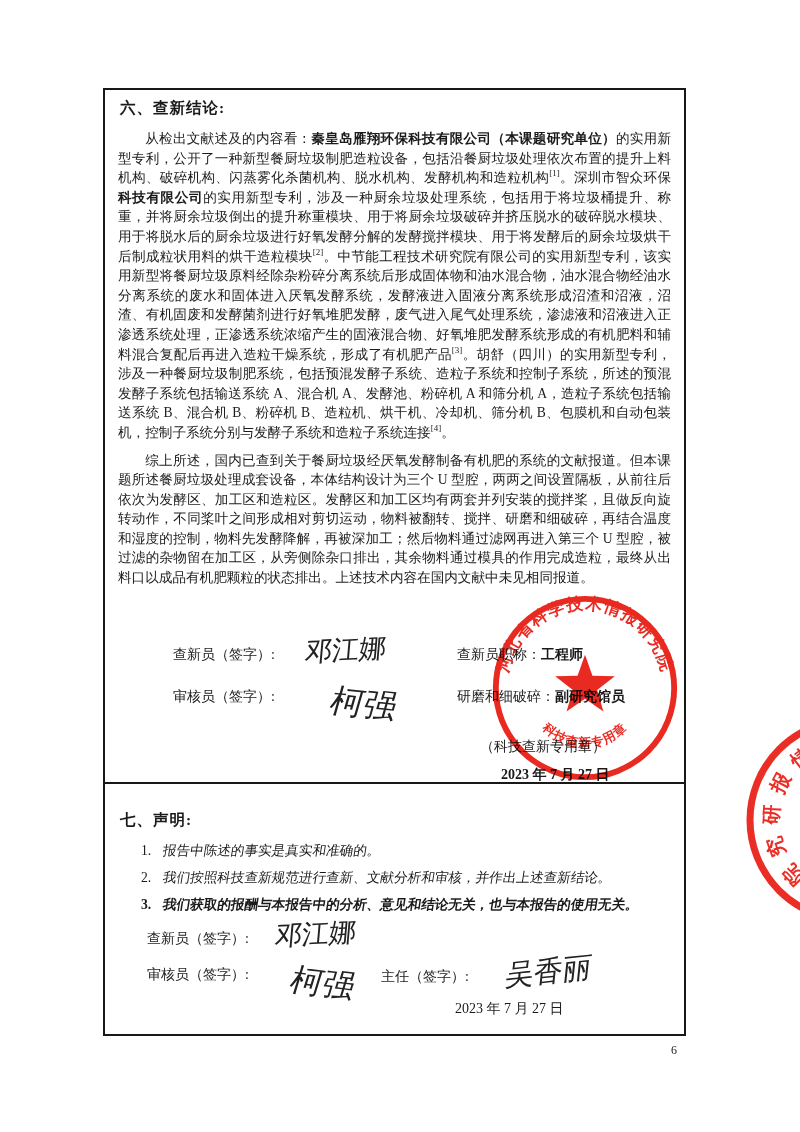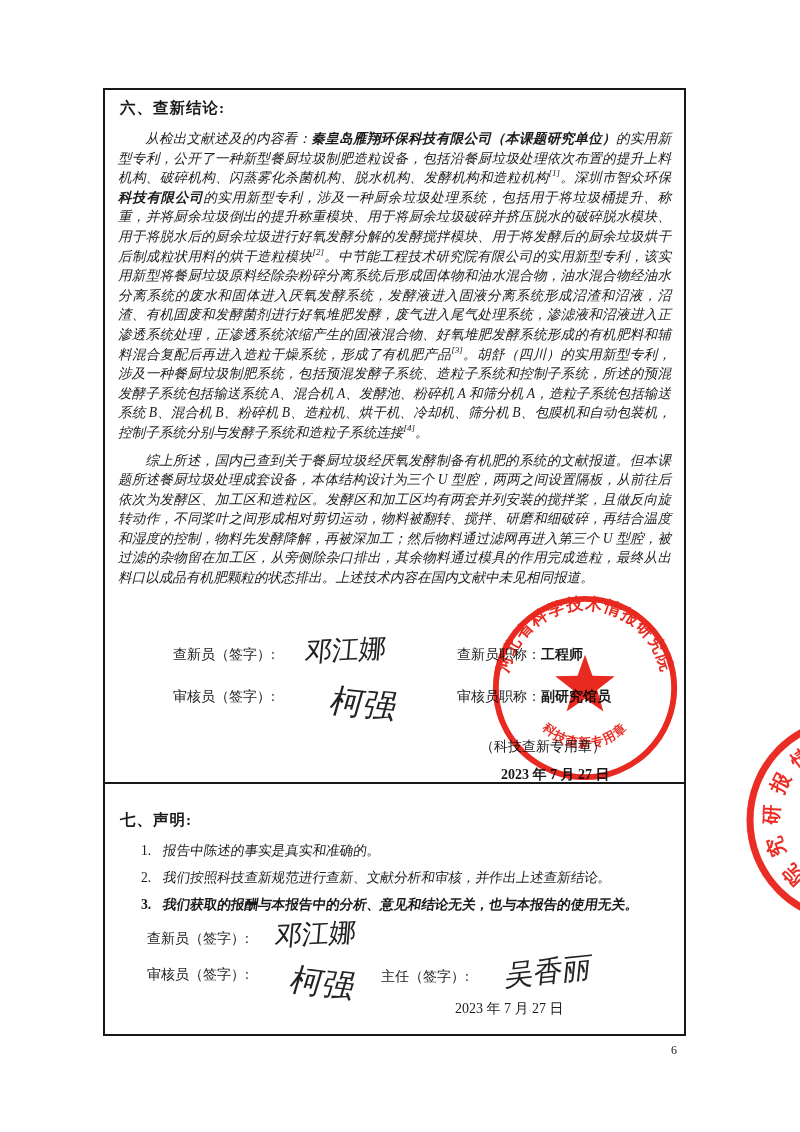--- a/index.html
+++ b/index.html
@@ -4,21 +4,21 @@
 <style>
   html,body{margin:0;padding:0;}
   body{width:800px;height:1132px;background:#ffffff;position:relative;overflow:hidden;
        font-family:"Liberation Serif","DejaVu Serif",serif;color:#1a1a1a;}
   .page{position:absolute;inset:0;overflow:hidden;}
   .doc-frame{position:absolute;left:103px;top:88px;width:579px;height:944px;border:2px solid #181818;background:#fff;}
   .sec{position:relative;box-sizing:border-box;}
   .sec6{height:694px;border-bottom:2px solid #181818;padding:6px 13px 2px 13px;}
   .sec7{height:248px;padding:24px 13px 0 13px;}
   .sec-title{font-weight:bold;font-size:15.5px;letter-spacing:1px;margin:2px 0 10px 2px;}
-  .para{font-size:13.6px;line-height:19.6px;text-align:justify;text-indent:2em;margin:0 0 8px 0;font-style:italic;}
+  .para{font-size:13.6px;line-height:19.6px;text-align:justify;text-indent:2em;margin:0 0 8px 0;}
   .para .b{font-weight:bold;}
   .para .sup{font-size:9px;vertical-align:super;line-height:0;}
   
   .s6-sign{position:absolute;left:0;top:540px;width:100%;font-size:14px;}
   .lab{position:absolute;white-space:nowrap;}
   .bold{font-weight:bold;}
   .hand{position:absolute;white-space:nowrap;font-family:"DejaVu Sans",sans-serif;
         transform:rotate(-3deg) skewX(-8deg);color:#222;}
   
   .seal{position:absolute;mix-blend-mode:multiply;opacity:0.92;}
@@ -44,21 +44,21 @@
       <p class="para"><span>从检出文献述及的内容看：</span><span class="b">秦皇岛雁翔环保科技有限公司（本课题研究单位）</span><span>的实用新型专利，公开了一种新型餐厨垃圾制肥造粒设备，包括沿餐厨垃圾处理依次布置的提升上料机构、破碎机构、闪蒸雾化杀菌机构、脱水机构、发酵机构和造粒机构</span><span class="sup">[1]</span><span>。深圳市智众环保</span><span class="b">科技有限公司</span><span>的实用新型专利，涉及一种厨余垃圾处理系统，包括用于将垃圾桶提升、称重，并将厨余垃圾倒出的提升称重模块、用于将厨余垃圾破碎并挤压脱水的破碎脱水模块、用于将脱水后的厨余垃圾进行好氧发酵分解的发酵搅拌模块、用于将发酵后的厨余垃圾烘干后制成粒状用料的烘干造粒模块</span><span class="sup">[2]</span><span>。中节能工程技术研究院有限公司的实用新型专利，该实用新型将餐厨垃圾原料经除杂粉碎分离系统后形成固体物和油水混合物，油水混合物经油水分离系统的废水和固体进入厌氧发酵系统，发酵液进入固液分离系统形成沼渣和沼液，沼渣、有机固废和发酵菌剂进行好氧堆肥发酵，废气进入尾气处理系统，渗滤液和沼液进入正渗透系统处理，正渗透系统浓缩产生的固液混合物、好氧堆肥发酵系统形成的有机肥料和辅料混合复配后再进入造粒干燥系统，形成了有机肥产品</span><span class="sup">[3]</span><span>。胡舒（四川）的实用新型专利，涉及一种餐厨垃圾制肥系统，包括预混发酵子系统、造粒子系统和控制子系统，所述的预混发酵子系统包括输送系统 A、混合机 A、发酵池、粉碎机 A 和筛分机 A，造粒子系统包括输送系统 B、混合机 B、粉碎机 B、造粒机、烘干机、冷却机、筛分机 B、包膜机和自动包装机，控制子系统分别与发酵子系统和造粒子系统连接</span><span class="sup">[4]</span><span>。</span></p>
       <p class="para">综上所述，国内已查到关于餐厨垃圾经厌氧发酵制备有机肥的系统的文献报道。但本课题所述餐厨垃圾处理成套设备，本体结构设计为三个 U 型腔，两两之间设置隔板，从前往后依次为发酵区、加工区和造粒区。发酵区和加工区均有两套并列安装的搅拌桨，且做反向旋转动作，不同桨叶之间形成相对剪切运动，物料被翻转、搅拌、研磨和细破碎，再结合温度和湿度的控制，物料先发酵降解，再被深加工；然后物料通过滤网再进入第三个 U 型腔，被过滤的杂物留在加工区，从旁侧除杂口排出，其余物料通过模具的作用完成造粒，最终从出料口以成品有机肥颗粒的状态排出。上述技术内容在国内文献中未见相同报道。</p>
 
       <div class="s6-sign">
         <span class="lab" style="left:68px;top:16px;">查新员（签字）:</span>
         <span class="hand" style="left:200px;top:2px;font-size:27px;">邓江娜</span>
         <span class="lab" style="left:352px;top:16px;"><span>查新员职称：</span><span class="bold">工程师</span></span>
 
         <span class="lab" style="left:68px;top:58px;">审核员（签字）:</span>
         <span class="hand" style="left:226px;top:52px;font-size:33px;transform:rotate(6deg) skewX(-10deg);">柯强</span>
-        <span class="lab" style="left:352px;top:58px;"><span>审核员职称：</span><span class="bold">副研究馆员</span></span>
+        <span class="lab" style="left:352px;top:58px;"><span>研磨和细破碎：</span><span class="bold">副研究馆员</span></span>
 
         <span class="lab" style="left:375px;top:108px;">（科技查新专用章）</span>
         <span class="lab bold" style="left:396px;top:136px;">2023 年 7 月 27 日</span>
       </div>
 
       <svg class="seal seal-main" viewBox="0 0 200 200">
         <circle cx="100" cy="100" r="91" fill="none" stroke="#e8170e" stroke-width="6"></circle>
         <polygon points="100,66 107.6,87.5 130.4,88.1 112.4,102 118.8,123.9 100,111 81.2,123.9 87.6,102 69.6,88.1 92.4,87.5" fill="#e8170e"></polygon>
         <defs>
           <path id="arcTop" d="M 26,130 A 80,80 0 1 1 174,130" fill="none"></path>

